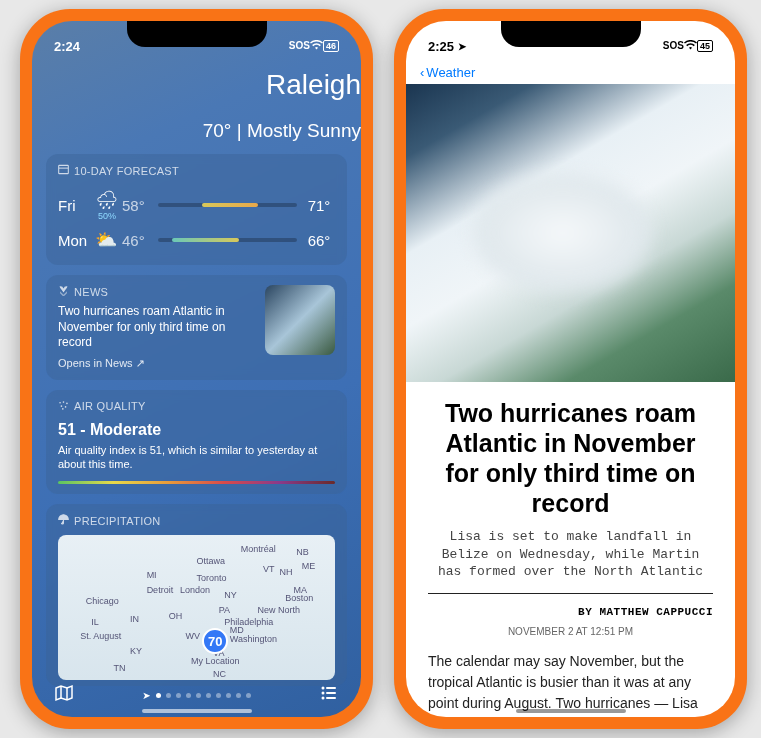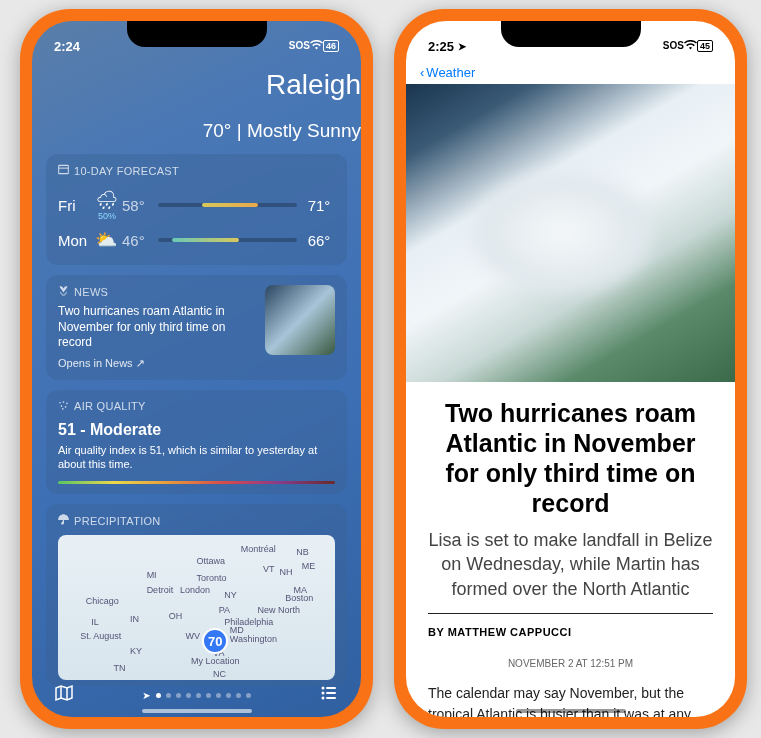--- a/index.html
+++ b/index.html
@@ -54,22 +54,22 @@
 .dot.active{background:#fff}
 .home-ind{position:absolute;bottom:4px;left:50%;transform:translateX(-50%);width:110px;height:4px;border-radius:2px;background:rgba(255,255,255,.6)}
 .right .home-ind{background:rgba(0,0,0,.4)}
 
 
 .back-nav{padding:4px 14px;font-size:13px;color:#007aff;display:flex;align-items:center;gap:2px}
 .hero{width:100%;height:298px;background:linear-gradient(150deg,#1a3550 0%,#3a5a75 15%,#e8f0f5 35%,#f0f5f8 50%,#c8d8d5 65%,#5a8a6a 80%,#3a6a4a 100%);position:relative}
 .hero::after{content:"";position:absolute;top:30%;left:20%;width:55%;height:40%;background:radial-gradient(ellipse,#f5f8fa,#e0e8ec 60%,transparent);border-radius:50%;filter:blur(8px)}
 .article{padding:16px 22px;font-family:Georgia,"Times New Roman",serif}
 .art-title{font-size:25px;font-weight:700;text-align:center;line-height:1.2;margin-bottom:10px}
-.art-sub{font-size:18px;text-align:center;color:#444;font-family:Liberation Sans, sans-serif;line-height:1.35;padding-bottom:12px;border-bottom:1px solid #222}
-.art-byline{text-align:left;margin:12px 0 20px;font-size:11px;font-weight:700;letter-spacing:.5px;font-family:Liberation Sans, sans-serif}
+.art-sub{font-size:13px;text-align:center;color:#444;font-family:Liberation Mono, monospace;line-height:1.35;padding-bottom:12px;border-bottom:1px solid #222}
+.art-byline{text-align:right;margin:12px 0 8px;font-size:11px;font-weight:700;letter-spacing:.5px;font-family:Liberation Mono, monospace}
 .art-date{text-align:center;font-size:10px;color:#666;font-family:-apple-system,sans-serif;margin-bottom:14px}
 .art-body{font-size:14px;line-height:1.5;color:#222}
 </style>
 </head>
 <body>
 
 <div class="phone left">
   <div class="screen">
     <div class="notch"></div>
     <div class="statusbar">

